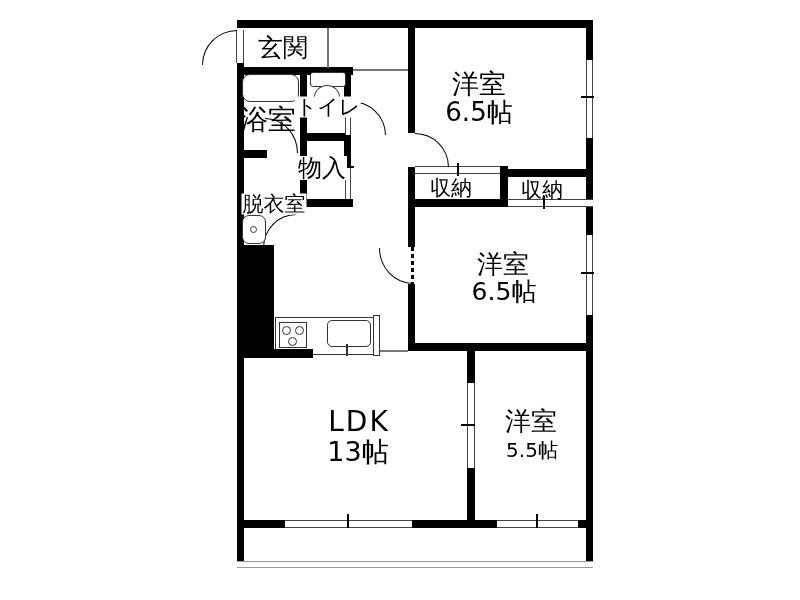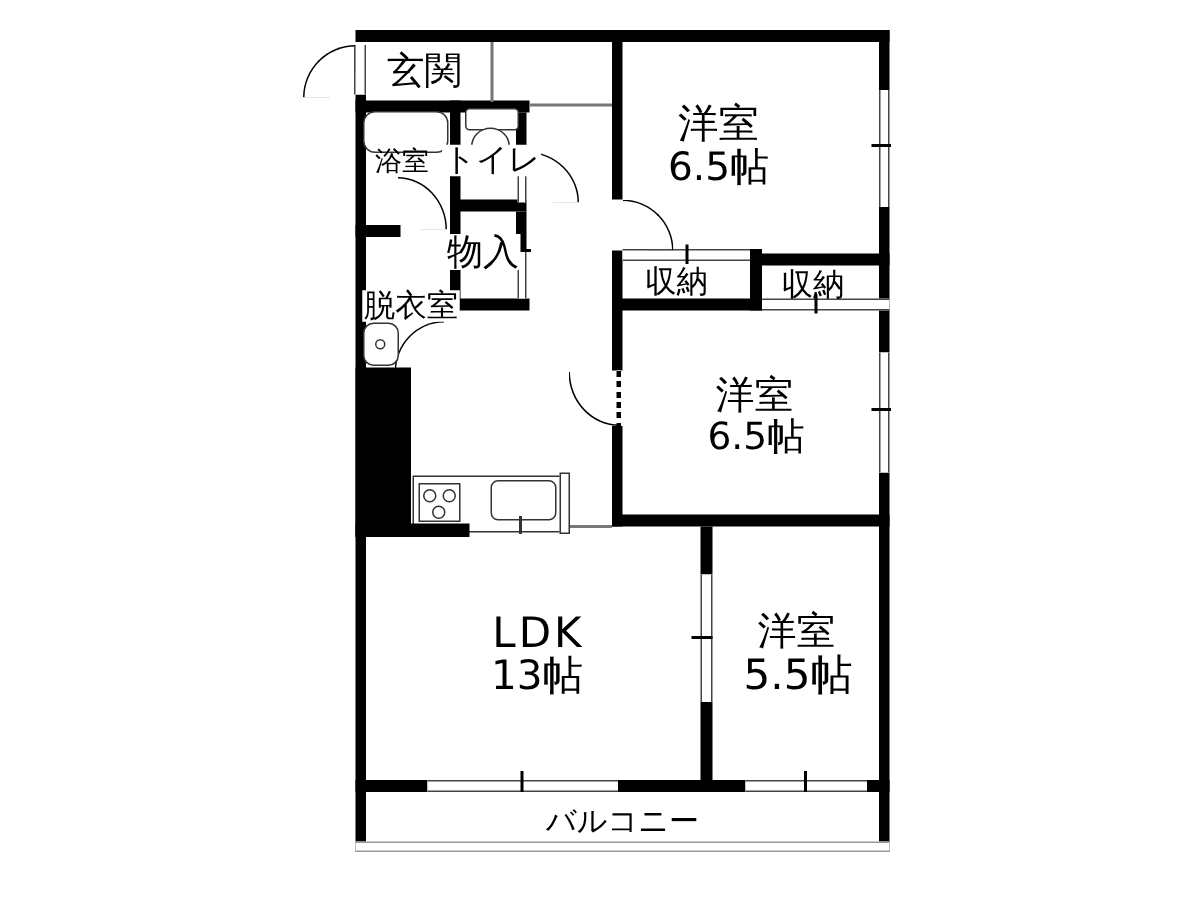--- a/index.html
+++ b/index.html
@@ -94,35 +94,34 @@
   <div class="fix" style="left:282px;top:326px;width:9px;height:9px;border-radius:50%;border-width:1px;"></div>
   <div class="fix" style="left:295px;top:326px;width:9px;height:9px;border-radius:50%;border-width:1px;"></div>
   <div class="fix" style="left:288px;top:337px;width:9px;height:9px;border-radius:50%;border-width:1px;"></div>
   <div class="fix" style="left:327px;top:320px;width:44px;height:27px;border-radius:5px;border-width:1px;"></div>
   <div class="tick" style="left:346px;top:344px;width:2px;height:12px;background:#333;"></div>
 
   <div class="w" style="left:237px;top:245px;width:37px;height:113px;"></div>
   <div class="w" style="left:237px;top:349px;width:76px;height:9px;"></div>
 
   <div class="lbl" style="left:283px;top:47px;font-size:25px;">玄関</div>
-  <div class="lbl" style="left:268px;top:108px;font-size:18px;">浴室</div>
+  <div class="lbl" style="left:268px;top:120px;font-size:28px;font-family:Liberation Serif, serif;">浴室</div>
   <div class="lbl halo" style="left:328px;top:107px;font-size:21px;">トイレ</div>
   <div class="lbl halo" style="left:322px;top:168px;font-size:24px;">物入</div>
   <div class="lbl halo" style="left:274px;top:204px;font-size:21px;">脱衣室</div>
 
   <div class="lbl" style="left:479px;top:83px;font-size:27px;">洋室</div>
   <div class="lbl" style="left:479px;top:112px;font-size:26px;">6.5帖</div>
 
   <div class="lbl" style="left:451px;top:188px;font-size:21px;">収納</div>
   <div class="lbl" style="left:542px;top:190px;font-size:21px;">収納</div>
 
   <div class="lbl" style="left:503px;top:264px;font-size:26px;">洋室</div>
   <div class="lbl" style="left:504px;top:291px;font-size:25px;">6.5帖</div>
 
   <div class="lbl" style="left:359px;top:422px;font-size:28px;letter-spacing:2px;">LDK</div>
   <div class="lbl" style="left:358px;top:451px;font-size:27px;">13帖</div>
 
   <div class="lbl" style="left:531px;top:421px;font-size:26px;">洋室</div>
-  <div class="lbl" style="left:532px;top:450px;font-size:28px;">5.5帖</div>
+  <div class="lbl" style="left:532px;top:450px;font-size:20px;">5.5帖</div>
 
-  <div class="lbl" style="left:415px;top:547px;font-size:20px;">バルコニー</div>
 
 </div>
 
 </body></html>

